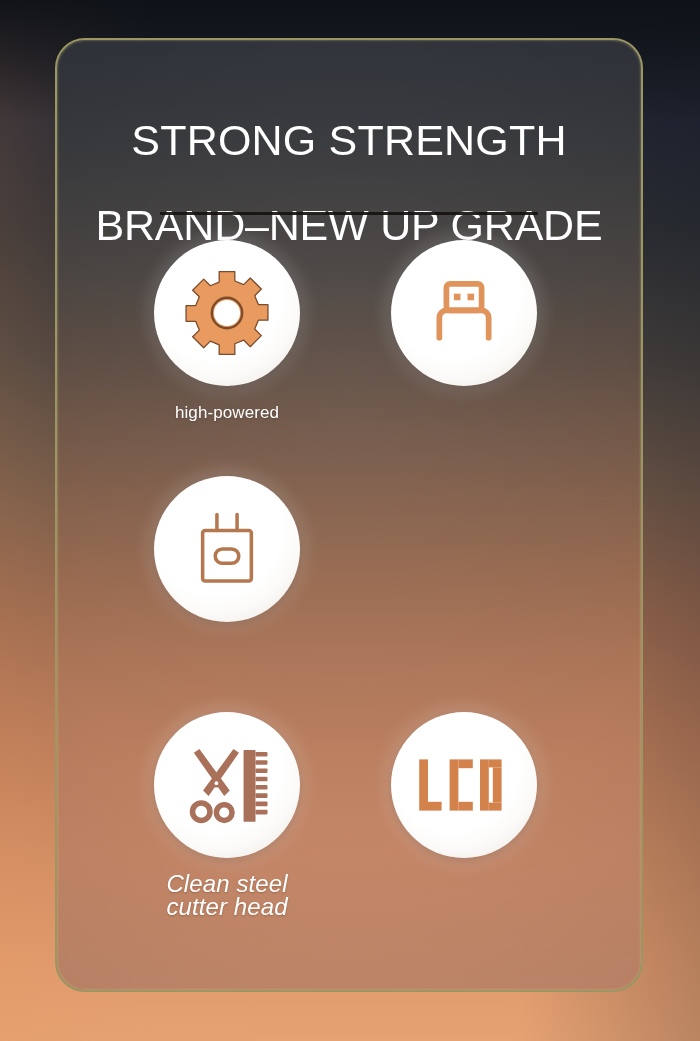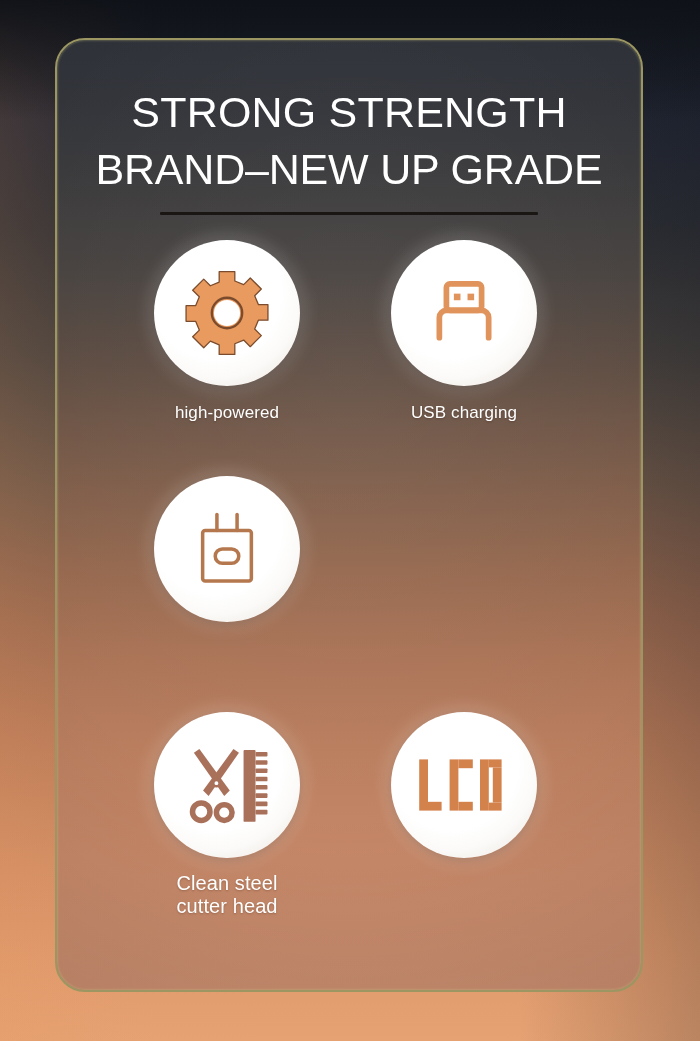--- a/index.html
+++ b/index.html
@@ -109,21 +109,21 @@
     left: 0; right: 0;
     top: 44px;
     text-align: center;
     color: #ffffff;
     font-size: 43px;
     line-height: 57px;
     font-weight: 500;
     letter-spacing: 0.2px;
     white-space: nowrap;
   }
-  #headline .hl-line { display: block; }
+  #headline .hl-line { display: block; margin-top: 28px; }
   #headline .hl-line.line2 { letter-spacing: -0.2px; text-align: center; }
 
   #divider {
     position: absolute;
     left: 103px;
     top: 172px;
     width: 378px;
     height: 3px;
     background: #17120f;
     border-radius: 1px;
@@ -173,21 +173,21 @@
     color: #ffffff;
     font-size: 17px;
     line-height: 25px;
     font-weight: 400;
     letter-spacing: 0.1px;
     text-shadow: 0 1px 2px rgba(40,20,10,0.25);
   }
   .fcaption .cap-l { display: block; }
 
   
-  .frow.row3 .fcaption { font-size: 20px; line-height: 23px; }
+  .frow.row3 .fcaption { font-size: 24px; line-height: 23px; font-style: italic; }
 </style>
 </head>
 <body>
 
 <div id="stage">
 
   <div class="bg-base"></div>
   <div class="bg-sheen"></div>
   <div class="bg-topdark"></div>
 
@@ -226,23 +226,20 @@
           <div class="medallion">
 
             <svg width="88" height="88" viewBox="0 0 100 100">
               <g fill="none" stroke="#e0945c" stroke-width="6.5" stroke-linejoin="round" stroke-linecap="round">
                 <rect x="30" y="17" width="40" height="30" rx="4"></rect>
                 <path d="M22 78 V55 a8 8 0 0 1 8-8 h40 a8 8 0 0 1 8 8 V78"></path>
               </g>
               <rect x="38.5" y="28" width="7.5" height="7.5" fill="#e0945c"></rect>
               <rect x="54" y="28" width="7.5" height="7.5" fill="#e0945c"></rect>
             </svg>
-          </div>
-          <div class="fcaption">
-            <span class="cap-l">USB charging</span>
           </div>
         </div>
 
       </div>
 
       <div class="frow row2">
 
         <div class="fcell col-left">
           <div class="medallion">
 

